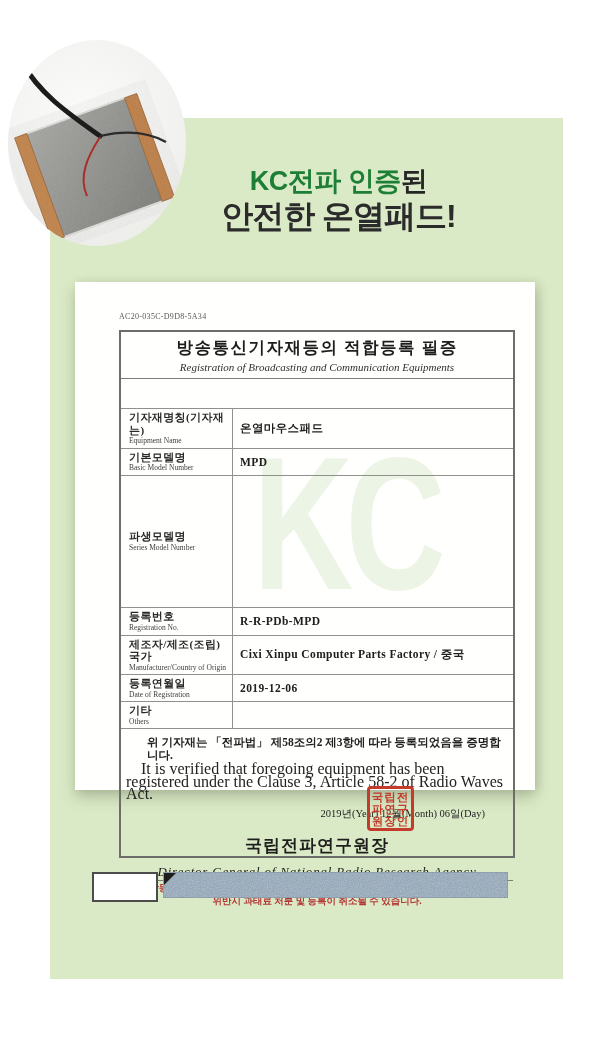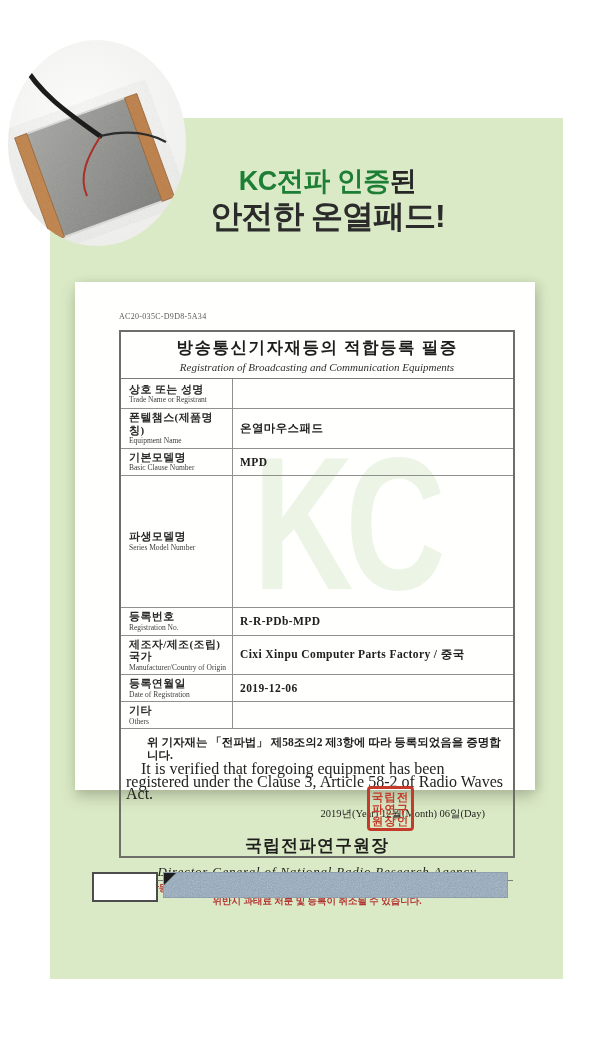--- a/index.html
+++ b/index.html
@@ -6,21 +6,21 @@
   body{width:610px;height:1060px;position:relative;overflow:hidden;background:#ffffff;
        font-family:"Liberation Serif","DejaVu Serif",serif;}
   .canvas{position:absolute;inset:0;}
 
   
   .hero-panel{position:absolute;left:50px;top:118px;width:513px;height:861px;background:#dbeac6;}
   .photo-circle{position:absolute;left:8px;top:40px;width:178px;height:206px;border-radius:50%;
 
                 background:radial-gradient(circle at 42% 36%,#fbfbfa 0%,#f2f2f0 55%,#e9e9e6 100%);
                 overflow:hidden;}
-  .headline{position:absolute;left:47px;top:166px;width:513px;box-sizing:border-box;padding-left:48px;
+  .headline{position:absolute;left:58px;top:166px;width:513px;box-sizing:border-box;padding-left:48px;
             text-align:center;font-family:"Liberation Sans","DejaVu Sans",sans-serif;font-weight:800;}
   .headline-line1{font-size:27px;line-height:30px;color:#262626;letter-spacing:-0.5px;}
   .headline-line1 .green-part{color:#1d7e35;}
   .headline-line2{font-size:32px;line-height:34px;margin-top:3px;color:#2b2b2b;letter-spacing:-1px;}
 
   
   .paper{position:absolute;left:75px;top:282px;width:460px;height:508px;background:#fffffe;
          box-shadow:0 7px 14px rgba(60,70,50,0.28),4px 0 8px rgba(60,70,50,0.10);}
   .doc-code{position:absolute;left:44px;top:30px;font-size:8px;color:#585856;letter-spacing:0.3px;}
   .watermark{position:absolute;left:178px;top:148px;font-family:"Liberation Sans",sans-serif;
@@ -102,38 +102,34 @@
     <div class="doc-code">AC20-035C-D9D8-5A34</div>
     <div class="watermark">KC</div>
 
     <div class="cert-table">
       <div class="t-head">
         <div class="t-title">방송통신기자재등의 적합등록 필증</div>
         <div class="t-subtitle">Registration of Broadcasting and Communication Equipments</div>
       </div>
 
       <div class="row r-a">
-        <div class="lbl">
-          <div class="lbl-ko">상호 또는 성명</div>
-          <div class="lbl-en">Trade Name or Registrant</div>
-        </div>
       </div>
 
       <div class="row r-b">
         <div class="lbl">
-          <div class="lbl-ko">폰텔챔스(제품명칭)</div>
+          <div class="lbl-ko">기자재명칭(기자재는)</div>
           <div class="lbl-en">Equipment Name</div>
         </div>
         <div class="val">온열마우스패드</div>
       </div>
 
       <div class="row r-c">
         <div class="lbl">
           <div class="lbl-ko">기본모델명</div>
-          <div class="lbl-en">Basic Clause Number</div>
+          <div class="lbl-en">Basic Model Number</div>
         </div>
         <div class="val">MPD</div>
       </div>
 
       <div class="row r-d">
         <div class="lbl">
           <div class="lbl-ko">파생모델명</div>
           <div class="lbl-en">Series Model Number</div>
         </div>
       </div>

